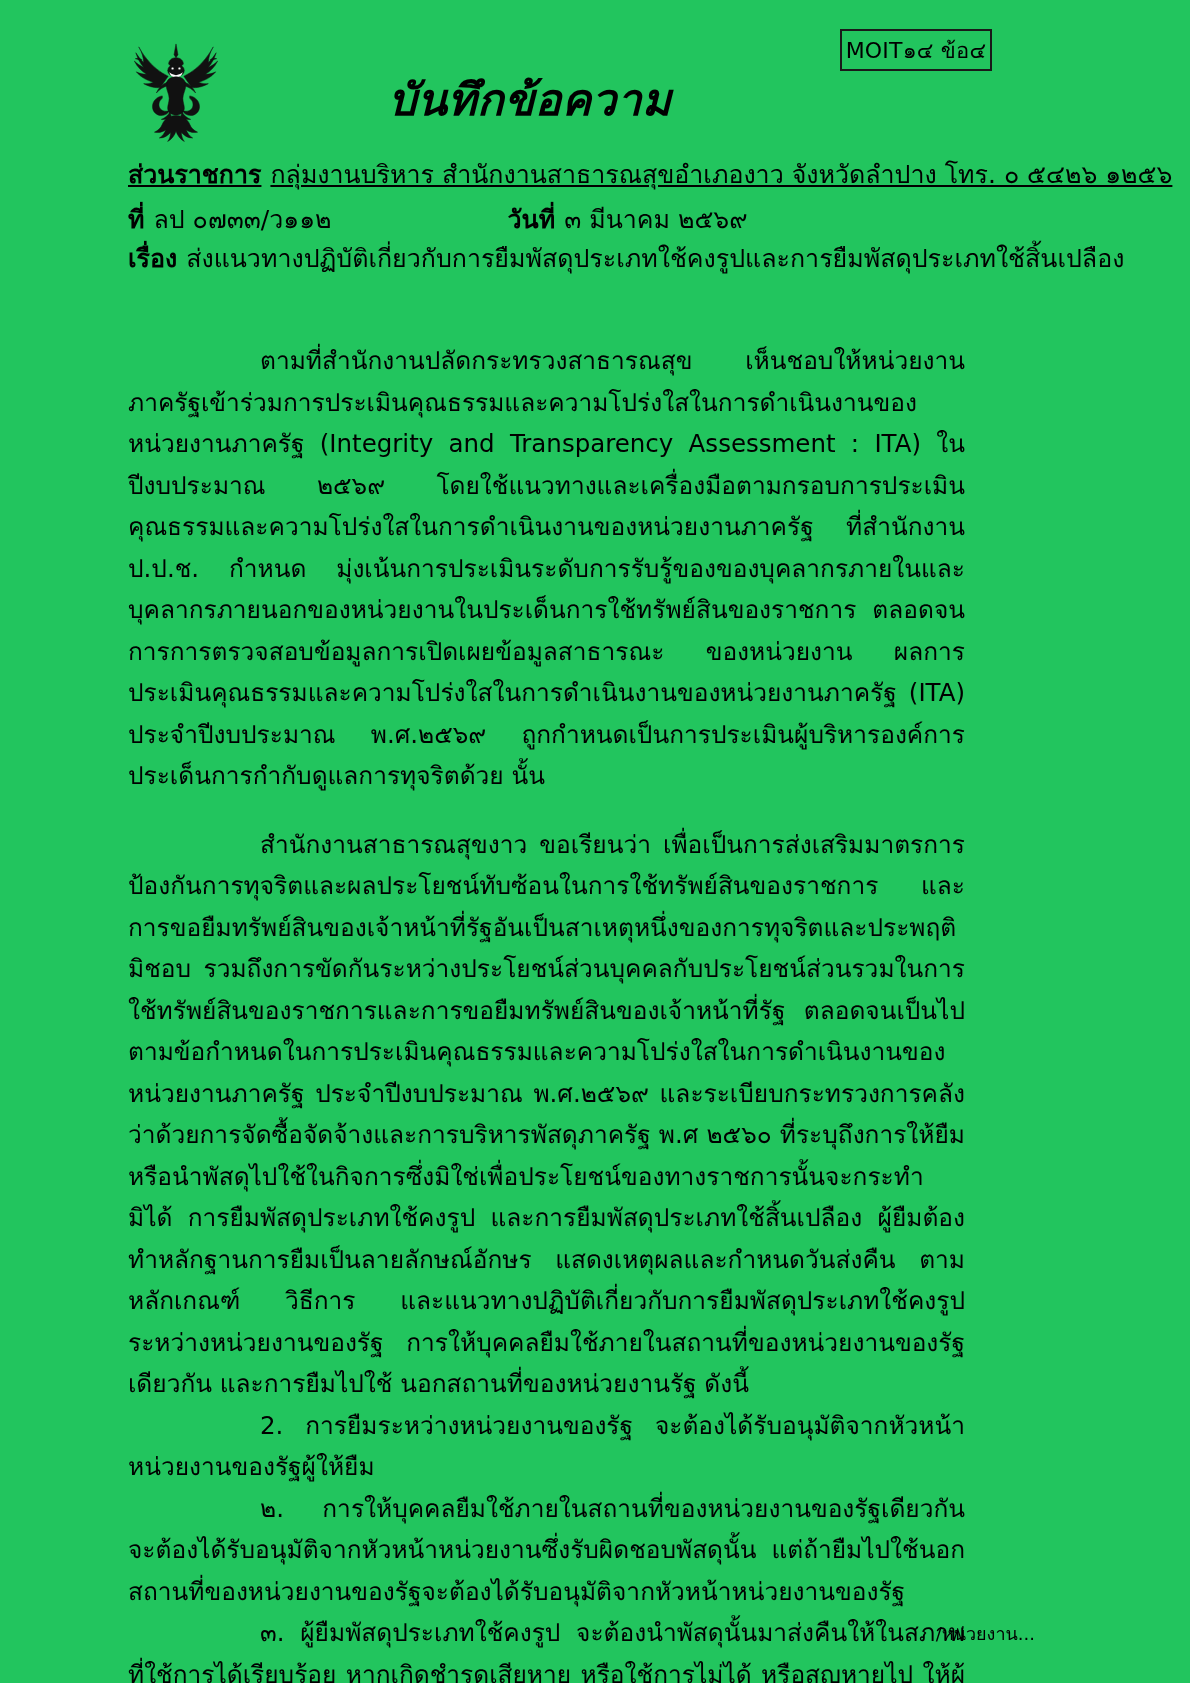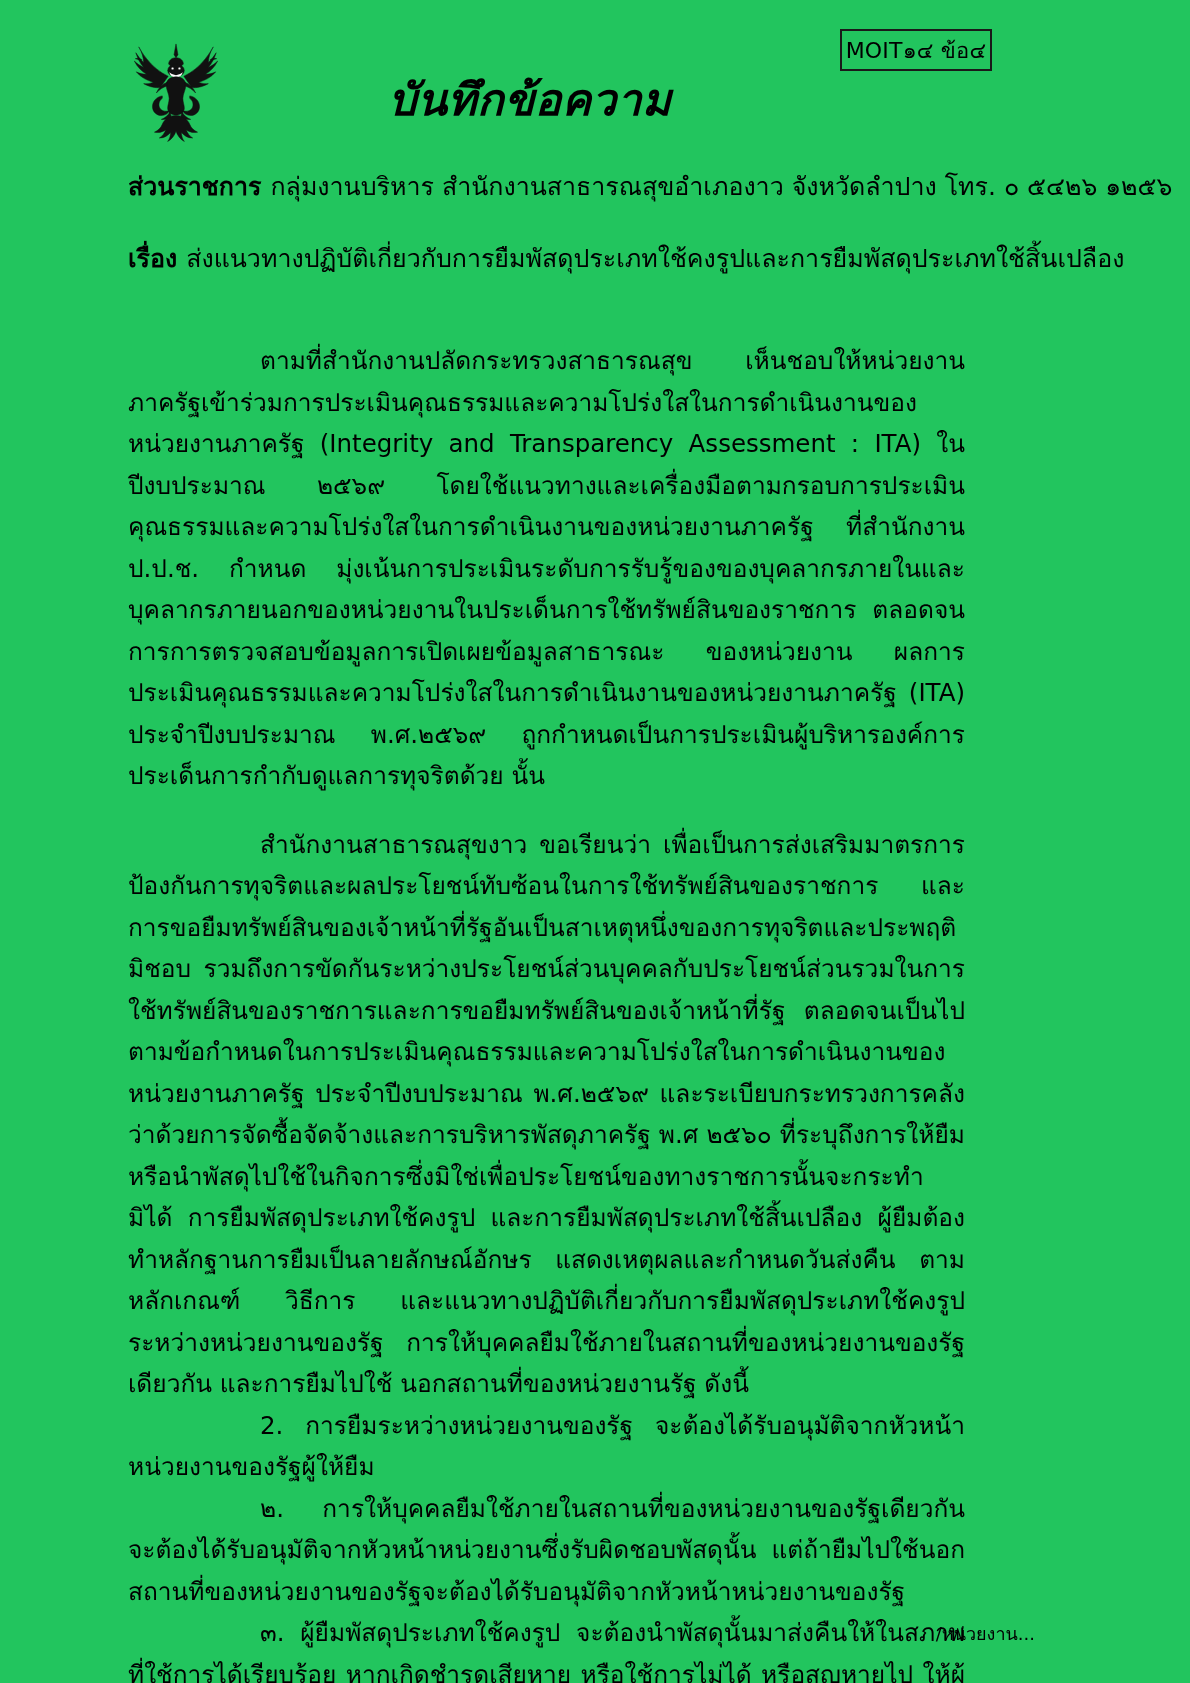--- a/index.html
+++ b/index.html
@@ -71,21 +71,21 @@
     font-size: 25px;
     line-height: 1.55;
     white-space: nowrap;
   }
   .hdr .lbl {
     font-weight: 700;
   }
   .hdr .val {
     font-weight: 400;
   }
-  #hdr-dept { top: 168px; }
+  #hdr-dept { top: 156px; text-decoration: underline; }
   #hdr-numdate { top: 201px; }
   #hdr-subject { top: 240px; }
   #hdr-to      { top: 281px; }
 
   .spacer-md { display: inline-block; width: 9px; }
   .gap-to-date { display: inline-block; width: 176px; }
 
   
   .body {
     position: absolute;
@@ -177,20 +177,23 @@
       </g>
     </svg>
   </div>
 
   <div class="doc-title">บันทึกข้อความ</div>
 
   <div class="hdr" id="hdr-dept">
     <span class="lbl">ส่วนราชการ</span><span class="spacer-md"></span><span class="val">กลุ่มงานบริหาร สำนักงานสาธารณสุขอำเภองาว จังหวัดลำปาง  โทร. ๐ ๕๔๒๖ ๑๒๕๖</span>
   </div>
 
+  <div class="hdr" id="hdr-numdate">
+    <span class="lbl">ที่</span><span class="spacer-md"></span><span class="val">ลป ๐๗๓๓/ว๑๑๒</span><span class="gap-to-date"></span><span class="lbl">วันที่</span><span class="spacer-md"></span><span class="val">๓ มีนาคม ๒๕๖๙</span>
+  </div>
 
   <div class="hdr" id="hdr-subject">
     <span class="lbl">เรื่อง</span><span class="spacer-md"></span><span class="val">ส่งแนวทางปฏิบัติเกี่ยวกับการยืมพัสดุประเภทใช้คงรูปและการยืมพัสดุประเภทใช้สิ้นเปลือง</span>
   </div>
 
 
   <div class="body">
     <p>ตามที่สำนักงานปลัดกระทรวงสาธารณสุข เห็นชอบให้หน่วยงานภาครัฐเข้าร่วมการประเมินคุณธรรมและความโปร่งใสในการดำเนินงานของหน่วยงานภาครัฐ (Integrity and Transparency Assessment : ITA) ในปีงบประมาณ ๒๕๖๙ โดยใช้แนวทางและเครื่องมือตามกรอบการประเมินคุณธรรมและความโปร่งใสในการดำเนินงานของหน่วยงานภาครัฐ ที่สำนักงานป.ป.ช. กำหนด มุ่งเน้นการประเมินระดับการรับรู้ของของบุคลากรภายในและบุคลากรภายนอกของหน่วยงานในประเด็นการใช้ทรัพย์สินของราชการ ตลอดจนการการตรวจสอบข้อมูลการเปิดเผยข้อมูลสาธารณะ ของหน่วยงาน ผลการประเมินคุณธรรมและความโปร่งใสในการดำเนินงานของหน่วยงานภาครัฐ (ITA) ประจำปีงบประมาณ พ.ศ.๒๕๖๙ ถูกกำหนดเป็นการประเมินผู้บริหารองค์การประเด็นการกำกับดูแลการทุจริตด้วย นั้น</p>
     <p class="gap-before">สำนักงานสาธารณสุขงาว ขอเรียนว่า เพื่อเป็นการส่งเสริมมาตรการป้องกันการทุจริตและผลประโยชน์ทับซ้อนในการใช้ทรัพย์สินของราชการ และการขอยืมทรัพย์สินของเจ้าหน้าที่รัฐอันเป็นสาเหตุหนึ่งของการทุจริตและประพฤติมิชอบ รวมถึงการขัดกันระหว่างประโยชน์ส่วนบุคคลกับประโยชน์ส่วนรวมในการใช้ทรัพย์สินของราชการและการขอยืมทรัพย์สินของเจ้าหน้าที่รัฐ ตลอดจนเป็นไปตามข้อกำหนดในการประเมินคุณธรรมและความโปร่งใสในการดำเนินงานของหน่วยงานภาครัฐ ประจำปีงบประมาณ พ.ศ.๒๕๖๙ และระเบียบกระทรวงการคลังว่าด้วยการจัดซื้อจัดจ้างและการบริหารพัสดุภาครัฐ พ.ศ ๒๕๖๐ ที่ระบุถึงการให้ยืมหรือนำพัสดุไปใช้ในกิจการซึ่งมิใช่เพื่อประโยชน์ของทางราชการนั้นจะกระทำมิได้ การยืมพัสดุประเภทใช้คงรูป และการยืมพัสดุประเภทใช้สิ้นเปลือง ผู้ยืมต้องทำหลักฐานการยืมเป็นลายลักษณ์อักษร แสดงเหตุผลและกำหนดวันส่งคืน ตามหลักเกณฑ์ วิธีการ และแนวทางปฏิบัติเกี่ยวกับการยืมพัสดุประเภทใช้คงรูป ระหว่างหน่วยงานของรัฐ การให้บุคคลยืมใช้ภายในสถานที่ของหน่วยงานของรัฐเดียวกัน และการยืมไปใช้  นอกสถานที่ของหน่วยงานรัฐ ดังนี้</p>
     <p class="item">2. การยืมระหว่างหน่วยงานของรัฐ จะต้องได้รับอนุมัติจากหัวหน้าหน่วยงานของรัฐผู้ให้ยืม</p>

